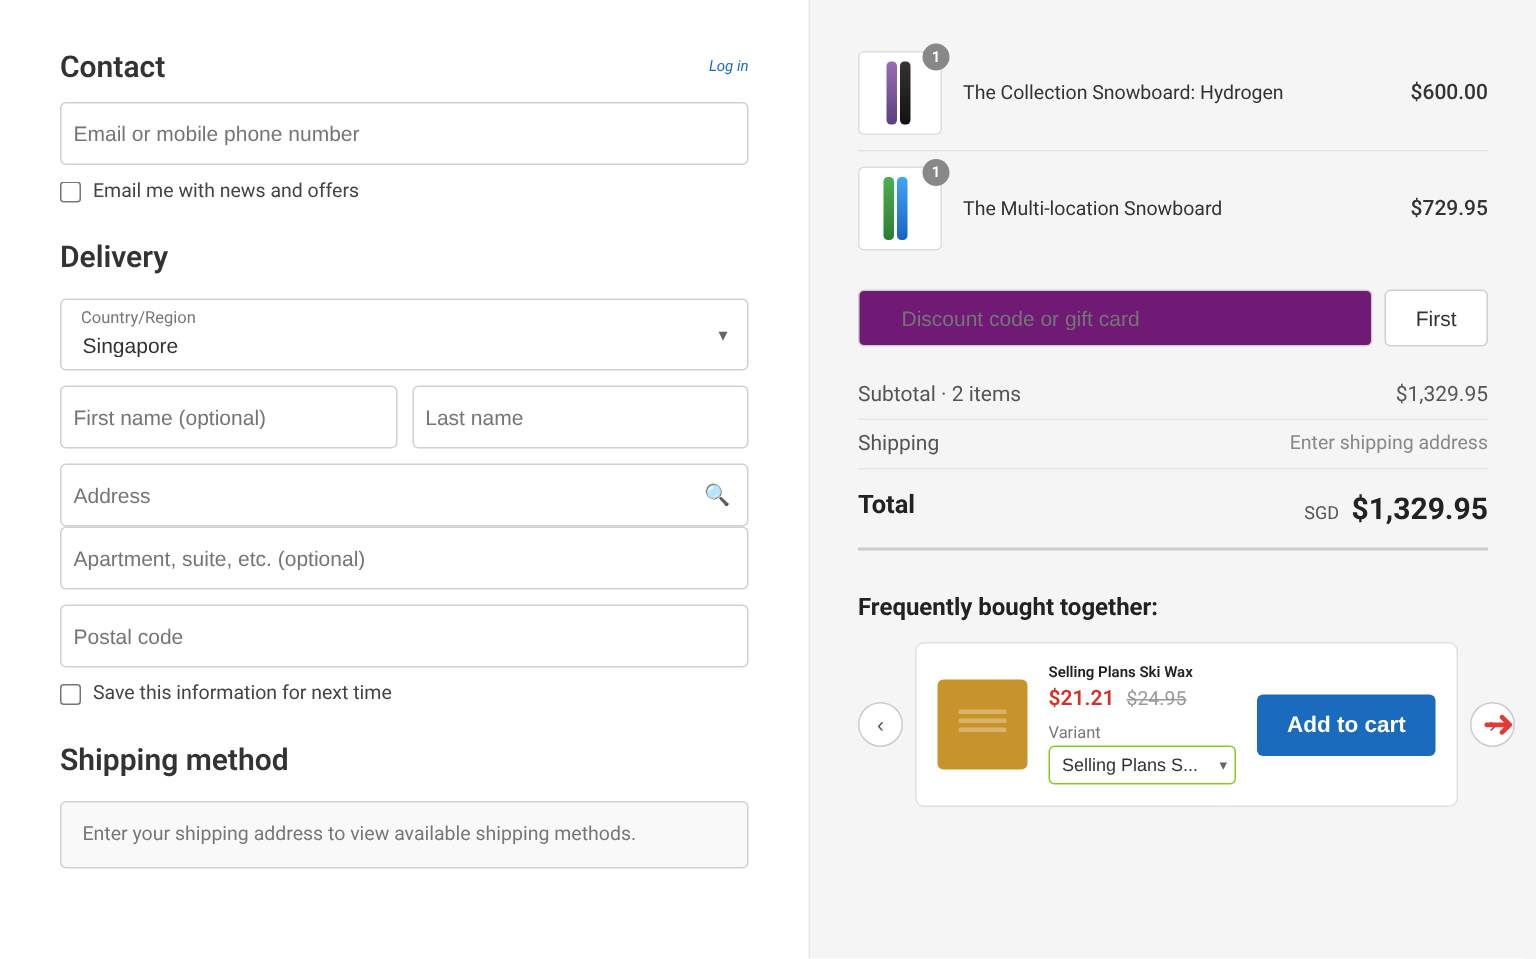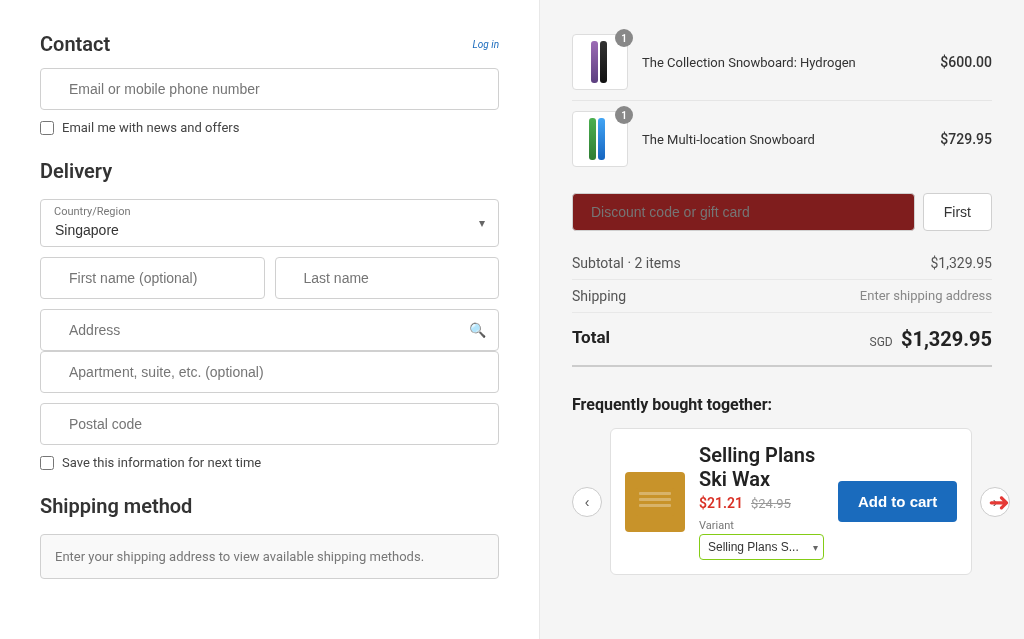--- a/index.html
+++ b/index.html
@@ -41,21 +41,21 @@
     .login-link {
       color: #1a6bbd;
       text-decoration: none;
       font-size: 10px;
       font-style: italic;
     }
     .input-field {
       width: 100%;
       border: 1px solid #d0d0d0;
       border-radius: 4px;
-      padding: 12px 28px;
+      padding: 12px 8px;
       font-size: 14px;
       color: #555;
       background: #fff;
       outline: none;
       margin-bottom: 10px;
     }
     .checkbox-row {
       display: flex;
       align-items: center;
       gap: 8px;
@@ -200,24 +200,24 @@
     .discount-row {
       display: flex;
       gap: 8px;
       margin: 16px 0;
       align-items: center;
     }
     .discount-input {
       flex: 1;
       border: 1px solid #d0d0d0;
       border-radius: 4px;
-      padding: 10px 18px;
+      padding: 10px 28px;
       font-size: 14px;
       color: #999;
-      background: #7f1d1d;
+      background: #701a75;
       outline: none;
     }
     .apply-btn {
       border: 1px solid #d0d0d0;
       border-radius: 4px;
       padding: 10px 20px;
       background: #fff;
       font-size: 14px;
       color: #333;
       cursor: pointer;
@@ -294,21 +294,21 @@
       border-radius: 4px;
       flex-shrink: 0;
       display: flex;
       align-items: center;
       justify-content: center;
     }
     .fbt-product-info {
       flex: 1;
     }
     .fbt-product-name {
-      font-size: 20px;
+      font-size: 10px;
       font-weight: 600;
       color: #222;
       margin-bottom: 4px;
     }
     .fbt-price-row {
       display: flex;
       gap: 8px;
       align-items: center;
       margin-bottom: 8px;
       text-align: right;

